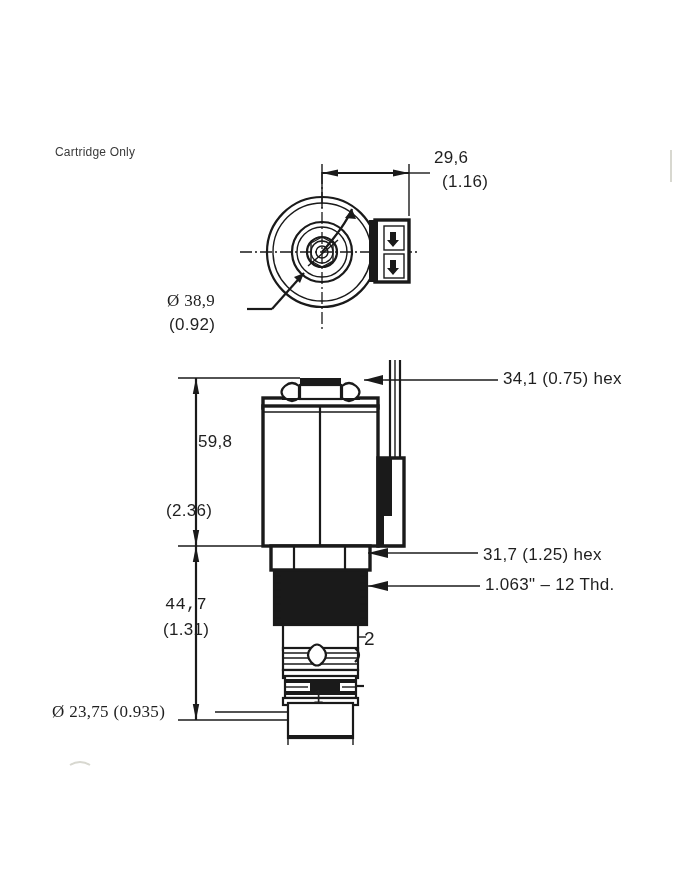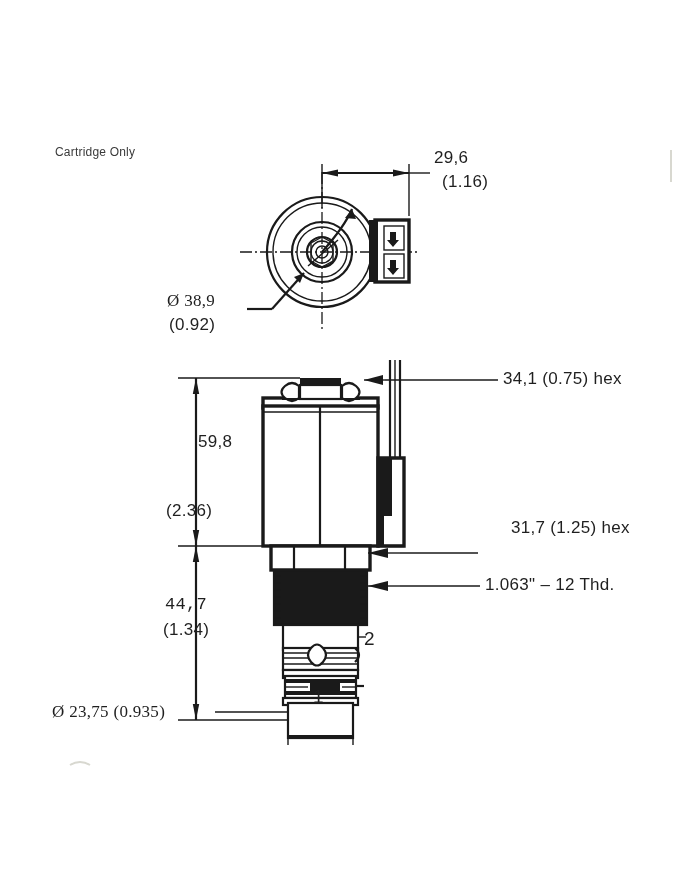--- a/index.html
+++ b/index.html
@@ -39,21 +39,21 @@
   #dim-296 { left: 434px; top: 148px; text-align: center; }
   #dim-116 { left: 442px; top: 172px; }
   #dim-389 { left: 167px; top: 291px; font-family: Liberation Serif, serif; }
   #dim-153 { left: 169px; top: 315px; }
   #dim-598 { left: 178px; top: 432px; margin-left: 20px; }
   #dim-236 { left: 166px; top: 481px; margin-top: 20px; }
   #dim-447 { left: 165px; top: 595px; font-family: Liberation Mono, monospace; }
   #dim-176 { left: 163px; top: 620px; }
   #dim-2375 { left: 52px; top: 702px; font-family: Liberation Serif, serif; }
   #callout-hex19 { left: 503px; top: 369px; }
-  #callout-hex31 { left: 483px; top: 518px; margin-left: 28px; }
+  #callout-hex31 { left: 483px; top: 545px; }
   #callout-thread { left: 485px; top: 575px; }
   #port-2 { left: 364px; top: 628px; font-size: 19px; }
   #port-1 { left: 313px; top: 686px; font-size: 19px; }
 
   svg#drawing {
     position: absolute;
     left: 0;
     top: 0;
     width: 700px;
     height: 869px;
@@ -219,21 +219,21 @@
   <div class="lbl dim-text" id="dim-296">29,6</div>
   <div class="lbl dim-text" id="dim-116">(1.16)</div>
 
   <div class="lbl dim-text" id="dim-389">Ø 38,9</div>
   <div class="lbl dim-text" id="dim-153">(0.92)</div>
 
   <div class="lbl dim-text" id="dim-598">59,8</div>
   <div class="lbl dim-text" id="dim-236">(2.36)</div>
 
   <div class="lbl dim-text" id="dim-447">44,7</div>
-  <div class="lbl dim-text" id="dim-176">(1.34)</div>
+  <div class="lbl dim-text" id="dim-176">(1.31)</div>
 
   <div class="lbl dim-text" id="dim-2375">Ø 23,75 (0.935)</div>
 
   <div class="lbl dim-text" id="callout-hex19">34,1 (0.75) hex</div>
   <div class="lbl dim-text" id="callout-hex31">31,7 (1.25) hex</div>
   <div class="lbl dim-text" id="callout-thread">1.063" – 12 Thd.</div>
 
   <div class="lbl" id="port-2">2</div>
   <div class="lbl" id="port-1">1</div>
 

